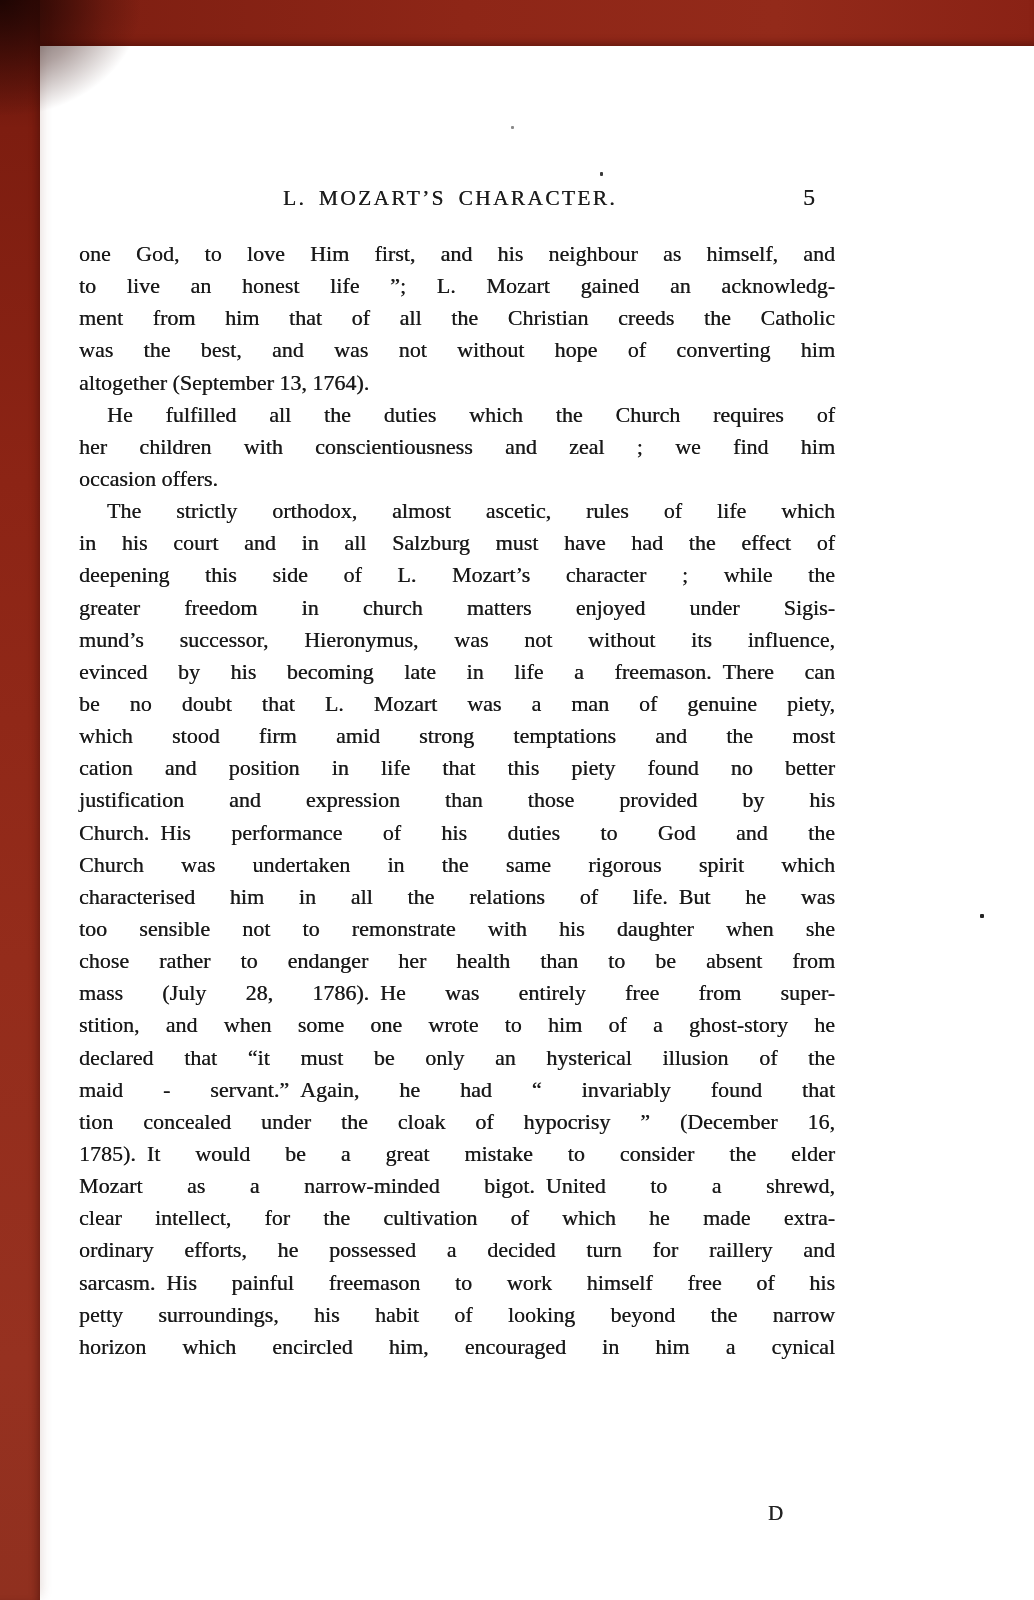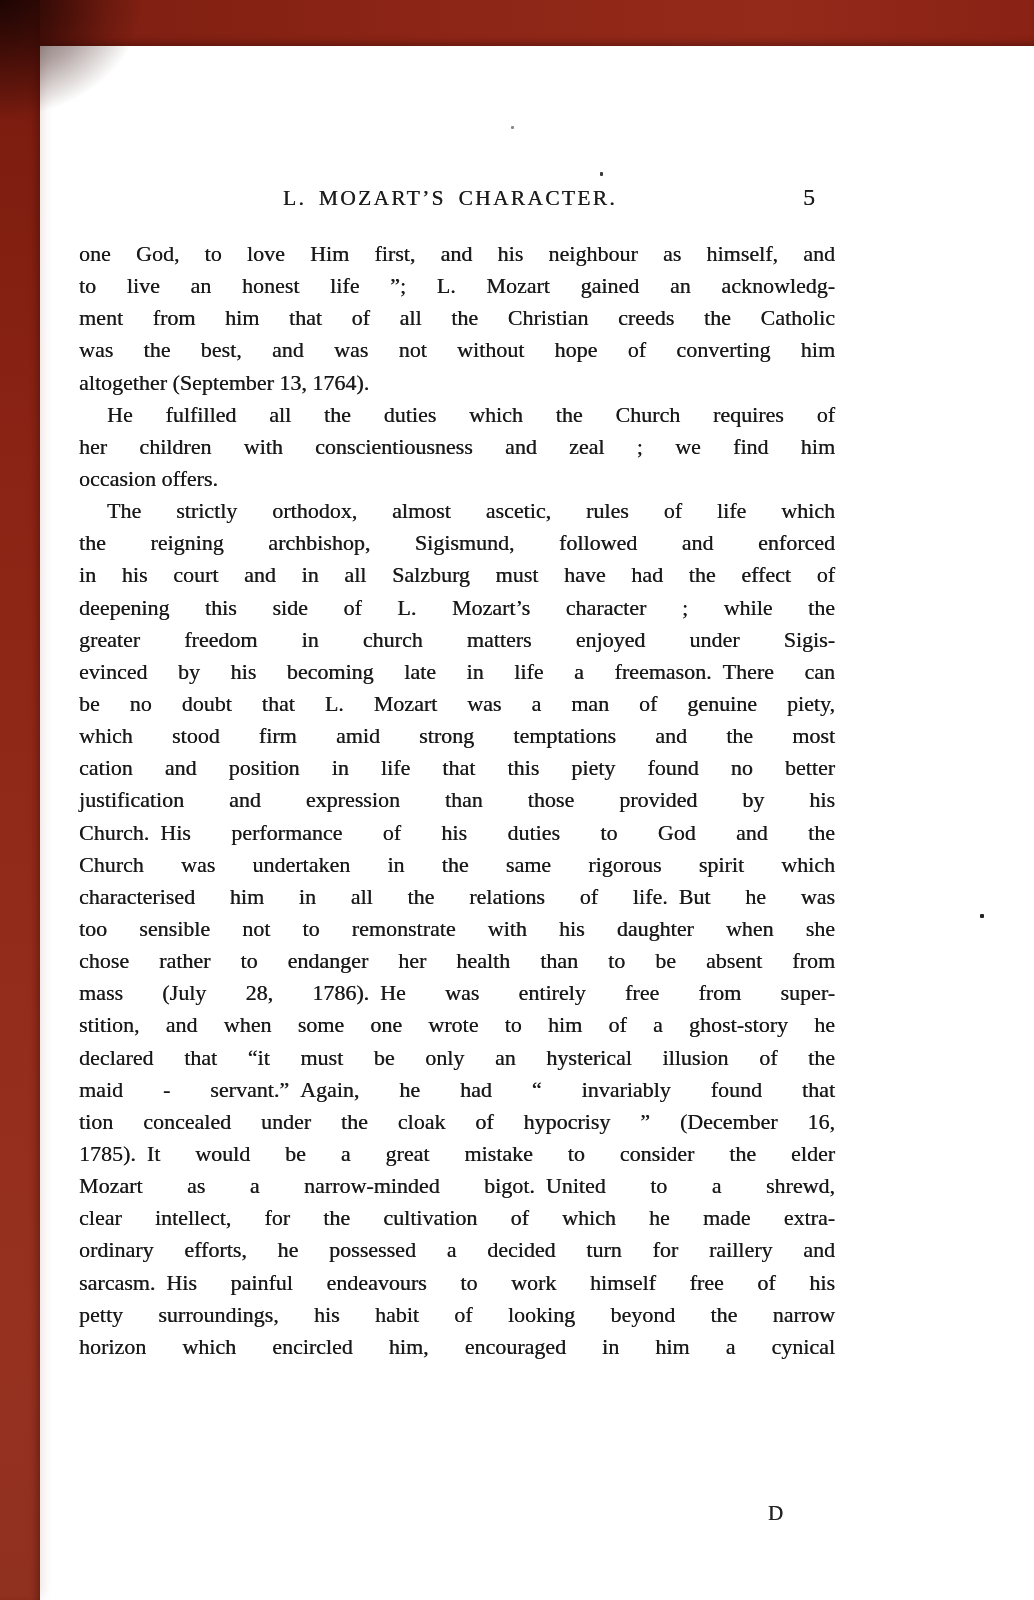--- a/index.html
+++ b/index.html
@@ -110,44 +110,44 @@
   <main class="body-text" id="body-text">
       <div class="line">one God, to love Him first, and his neighbour as himself, and</div>
       <div class="line">to live an honest life ”; L. Mozart gained an acknowledg-</div>
       <div class="line">ment from him that of all the Christian creeds the Catholic</div>
       <div class="line">was the best, and was not without hope of converting him</div>
       <div class="line ragged">altogether (September 13, 1764).</div>
       <div class="line indent">He fulfilled all the duties which the Church requires of</div>
       <div class="line">her children with conscientiousness and zeal ; we find him</div>
       <div class="line ragged">occasion offers.</div>
       <div class="line indent">The strictly orthodox, almost ascetic, rules of life which</div>
-      <div class="line">the reigning archbishop, Sigismund, followed and enforced</div>
       <div class="line">in his court and in all Salzburg must have had the effect of</div>
       <div class="line">deepening this side of L. Mozart’s character ; while the</div>
       <div class="line">greater freedom in church matters enjoyed under Sigis-</div>
+      <div class="line">mund’s successor, Hieronymus, was not without its influence,</div>
       <div class="line">evinced by his becoming late in life a freemason. There can</div>
       <div class="line">be no doubt that L. Mozart was a man of genuine piety,</div>
       <div class="line">which stood firm amid strong temptations and the most</div>
       <div class="line">cation and position in life that this piety found no better</div>
       <div class="line">justification and expression than those provided by his</div>
       <div class="line">Church. His performance of his duties to God and the</div>
       <div class="line">Church was undertaken in the same rigorous spirit which</div>
       <div class="line">characterised him in all the relations of life. But he was</div>
       <div class="line">too sensible not to remonstrate with his daughter when she</div>
       <div class="line">chose rather to endanger her health than to be absent from</div>
       <div class="line">mass (July 28, 1786). He was entirely free from super-</div>
       <div class="line">stition, and when some one wrote to him of a ghost-story he</div>
       <div class="line">declared that “it must be only an hysterical illusion of the</div>
       <div class="line">maid - servant.” Again, he had “ invariably found that</div>
       <div class="line">tion concealed under the cloak of hypocrisy ” (December 16,</div>
       <div class="line">1785). It would be a great mistake to consider the elder</div>
       <div class="line">Mozart as a narrow-minded bigot. United to a shrewd,</div>
       <div class="line">clear intellect, for the cultivation of which he made extra-</div>
       <div class="line">ordinary efforts, he possessed a decided turn for raillery and</div>
-      <div class="line">sarcasm. His painful endeavours to work himself free of his</div>
+      <div class="line">sarcasm. His painful freemason to work himself free of his</div>
       <div class="line">petty surroundings, his habit of looking beyond the narrow</div>
       <div class="line">horizon which encircled him, encouraged in him a cynical</div>
     </main>
 
   <div class="sig">D</div>
 
   <div class="speck s1"></div>
   <div class="speck s2"></div>
   <div class="speck s3"></div>
 </div>

